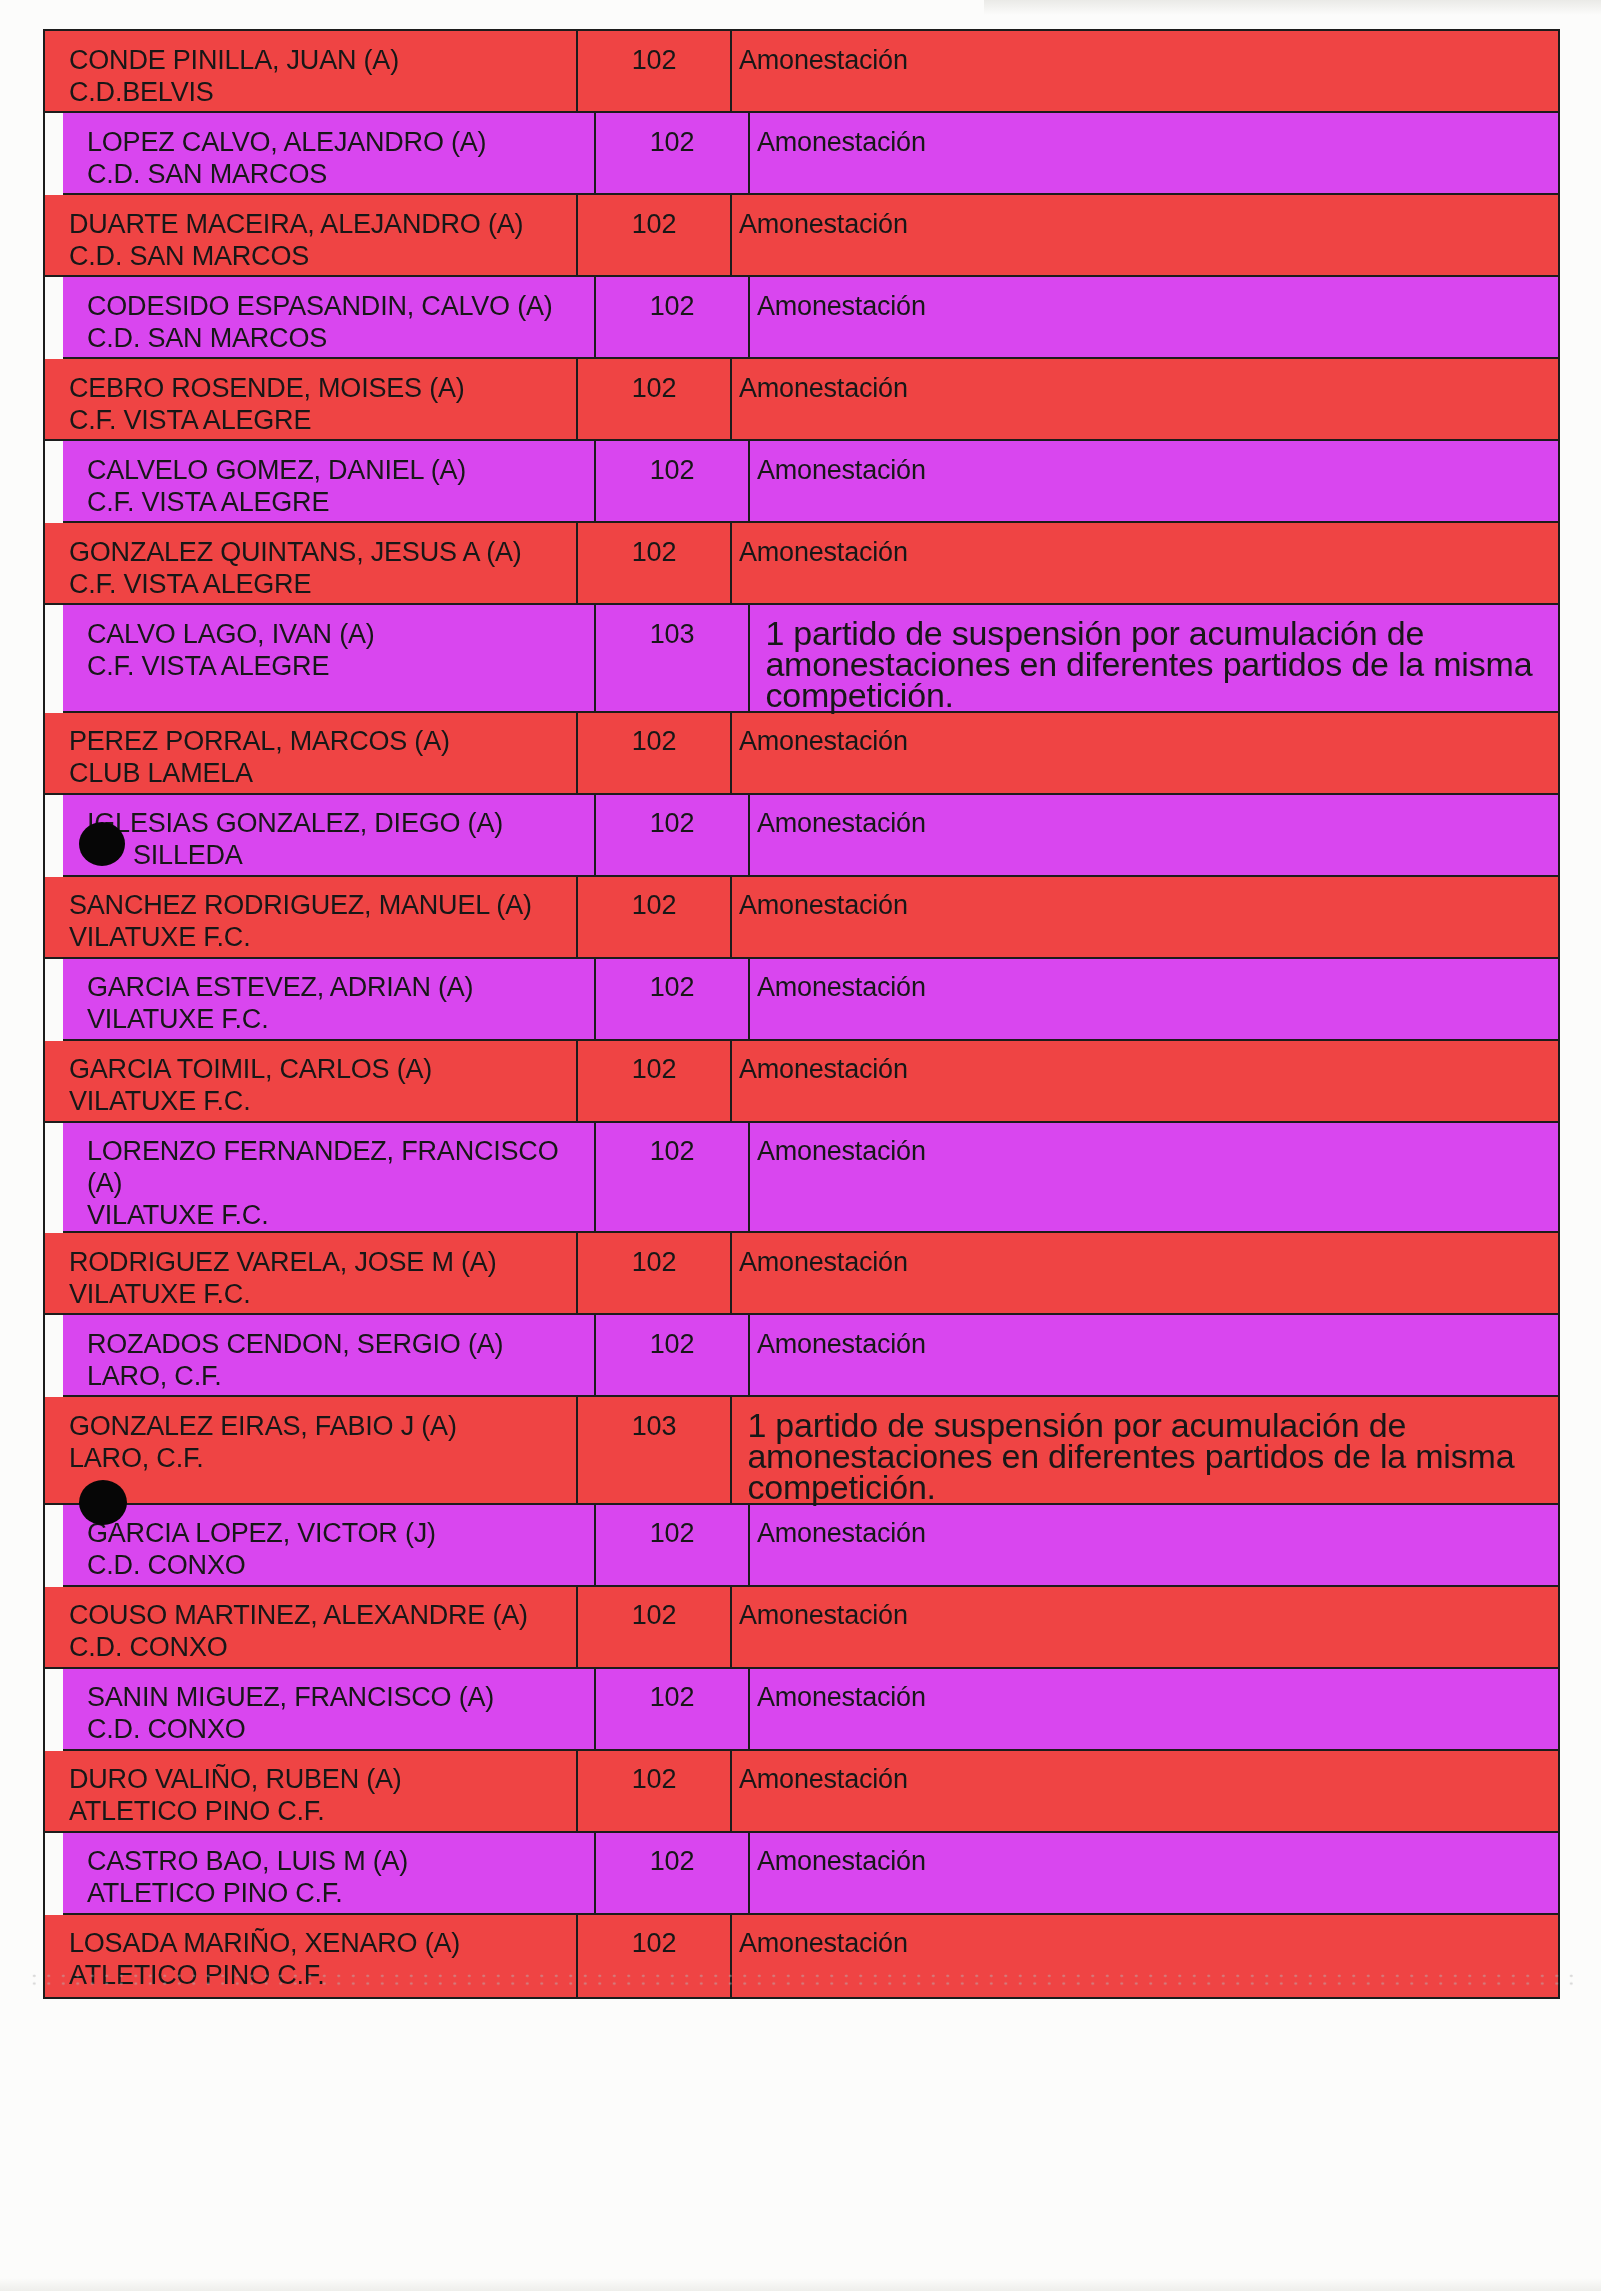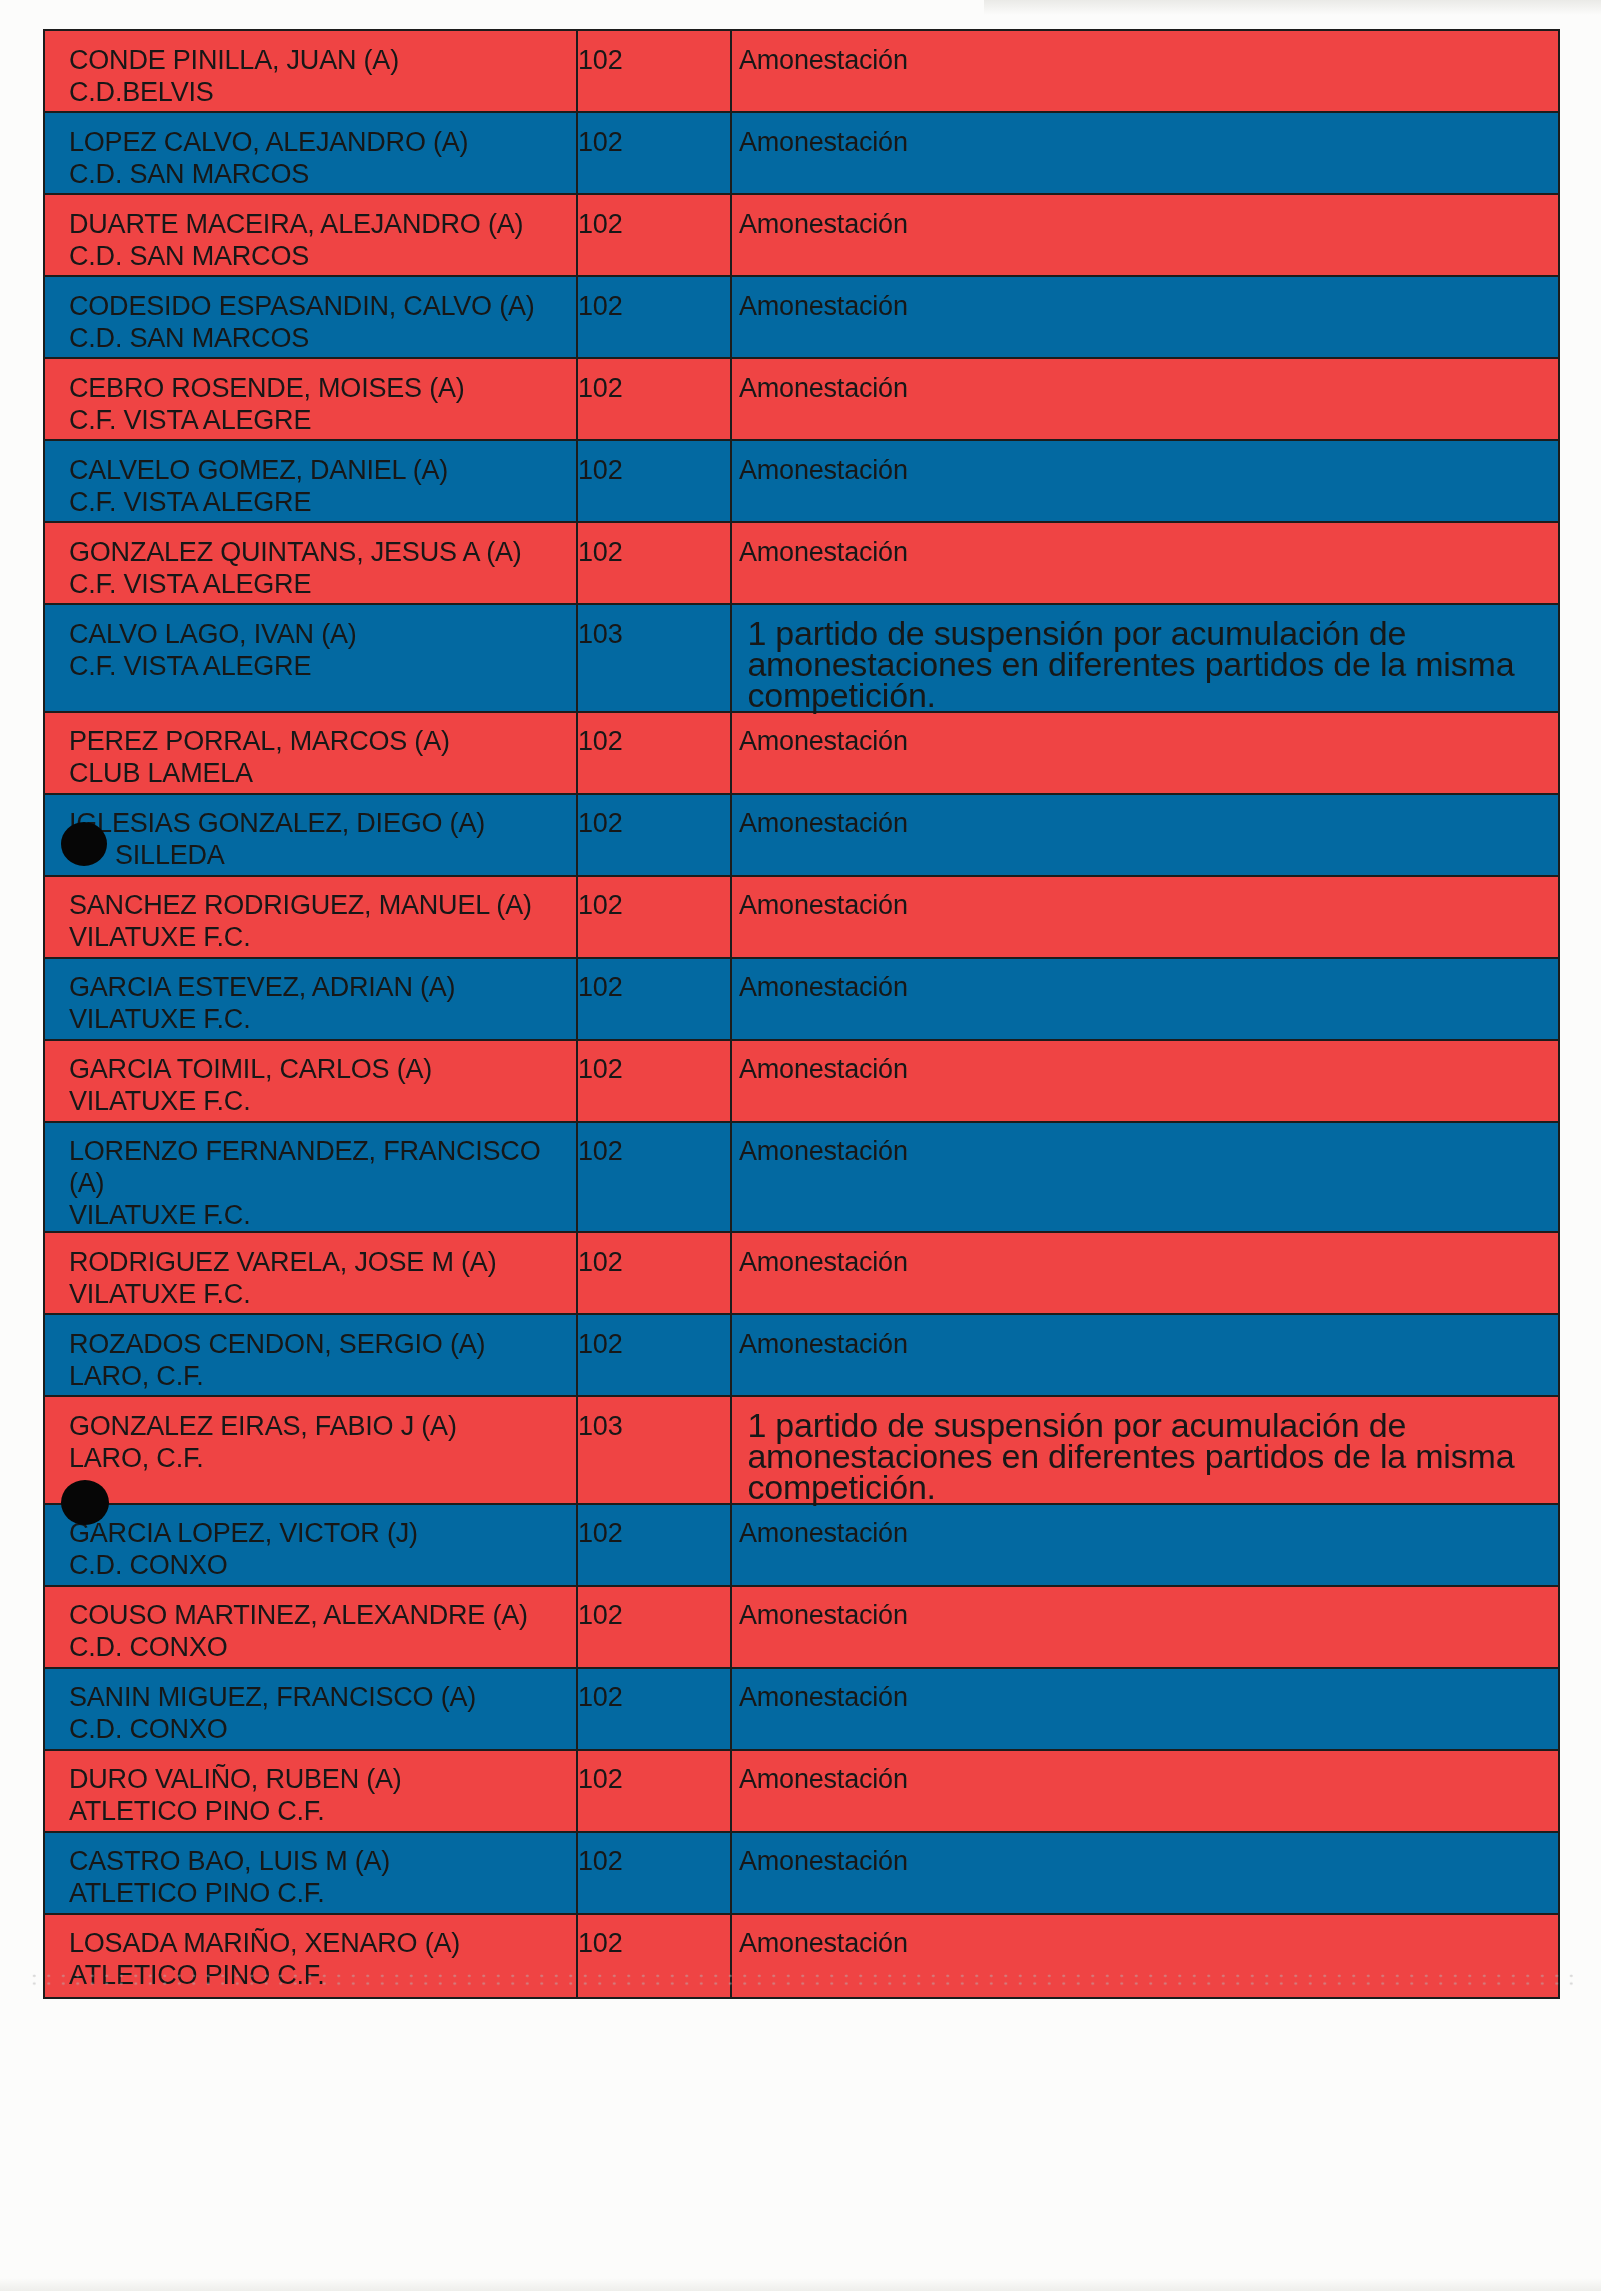--- a/index.html
+++ b/index.html
@@ -19,38 +19,39 @@
     box-sizing:content-box;
   }
   .row {
     display:flex;
     min-height:82px;
     border-bottom:2.9px solid #1c1c1c;
     box-sizing:border-box;
     background:#ef4444;
   }
   .row:last-child { border-bottom:none; }
-  .row.shaded { background:#0369a1; }
+  .row.shaded { background:#d946ef;margin-left:18px; }
   .row.tall { min-height:93px; }
   .cell {
     box-sizing:border-box;
     padding-top:12.6px;
     font-size:27px;
     line-height:32px;
     letter-spacing:-0.2px;
   }
   .cell.player {
     width:533px;
     border-right:2.9px solid #1c1c1c;
     padding-left:24px; padding-right:7.7px;
     position:relative;
   }
   .cell.code {
     width:154px;
     border-right:2.9px solid #1c1c1c;
+    text-align:center;
   }
   .cell.desc { flex:1; padding-left:7px; padding-right:9.7px; }
   .cell.desc.long { font-size:34px; line-height:31px; padding-left:15.4px; }
   .club.redacted-indent { padding-left:46px; }
   .blob {
     position:absolute;
     background:#060606;
     border-radius:50%;
     z-index:3;
   }

